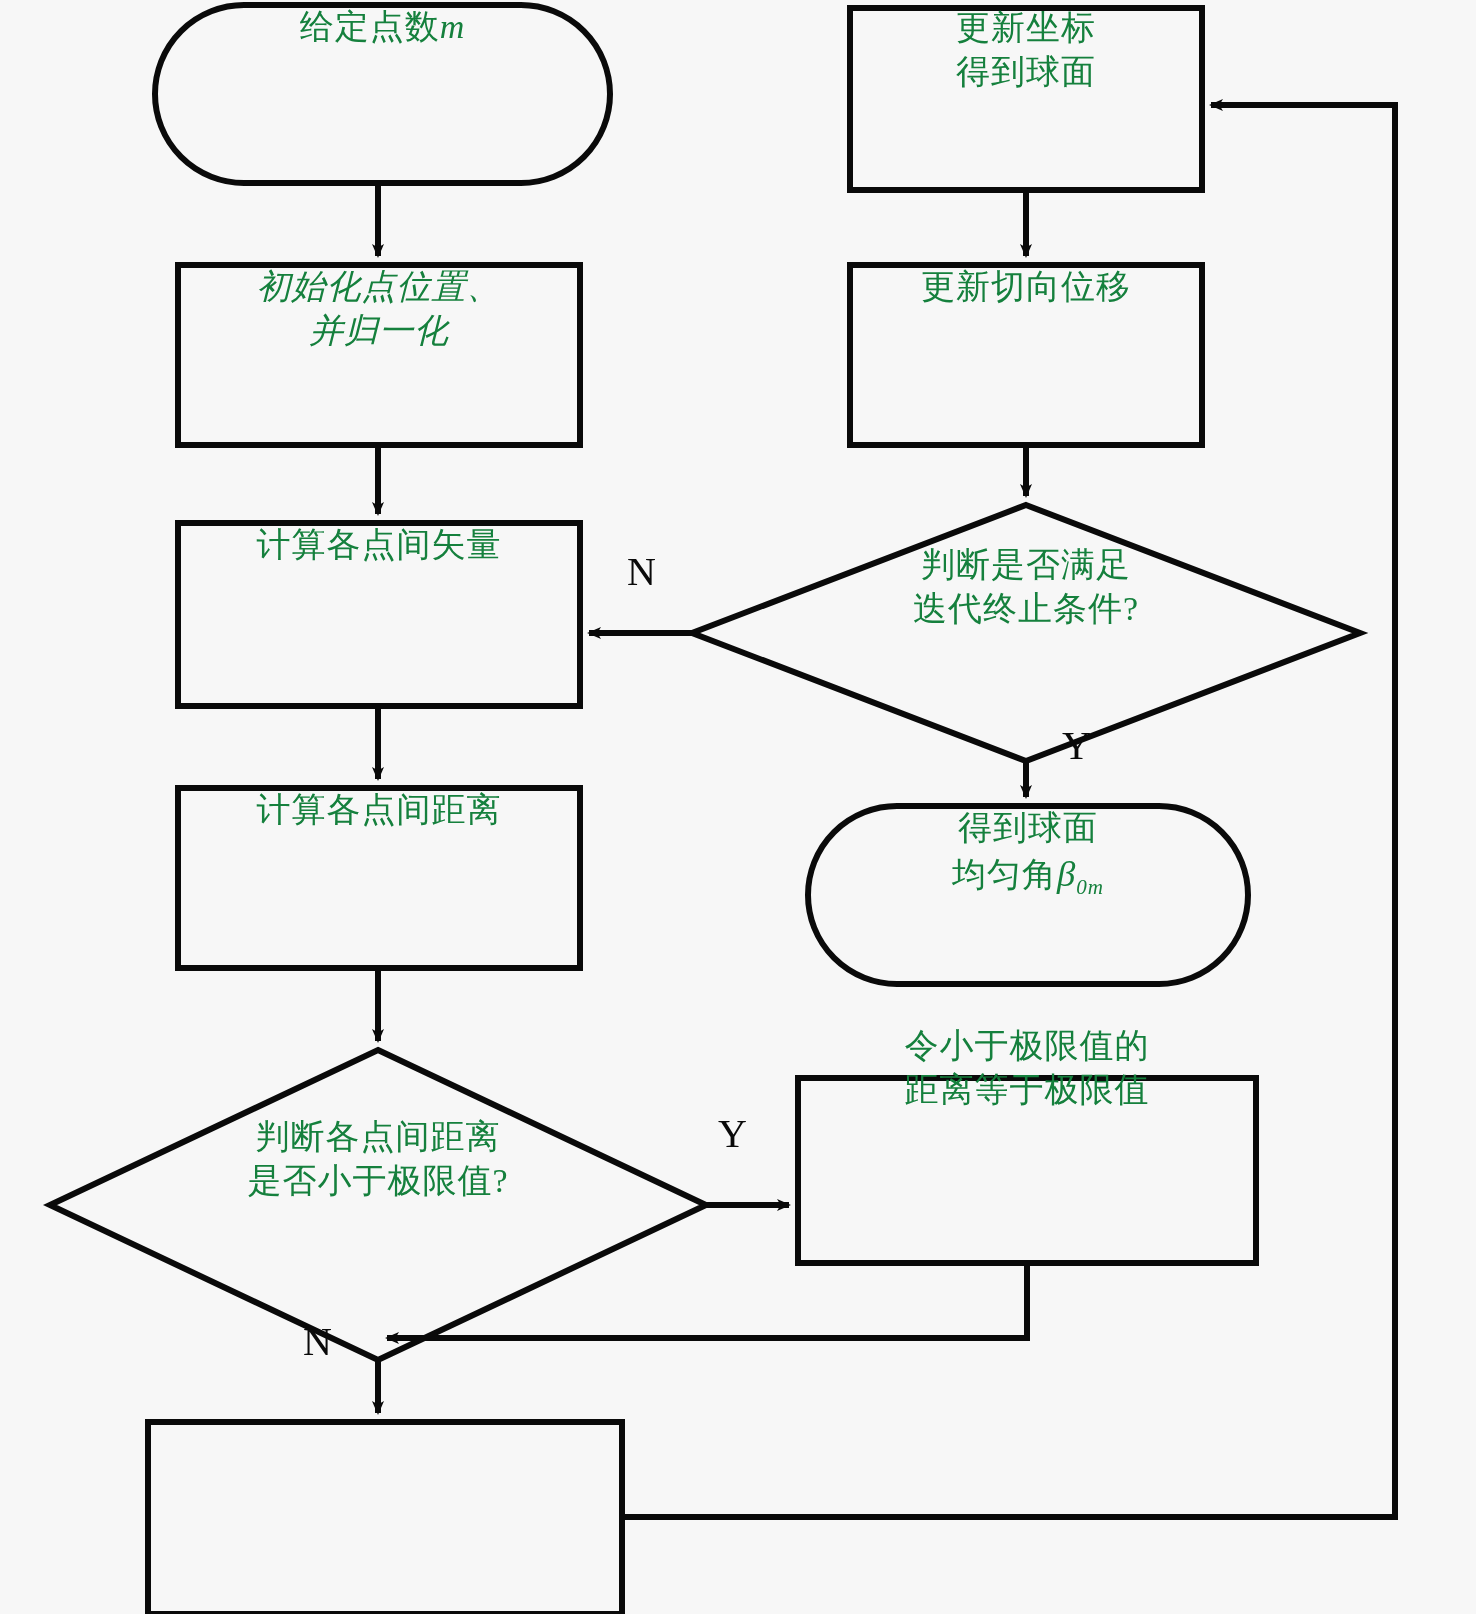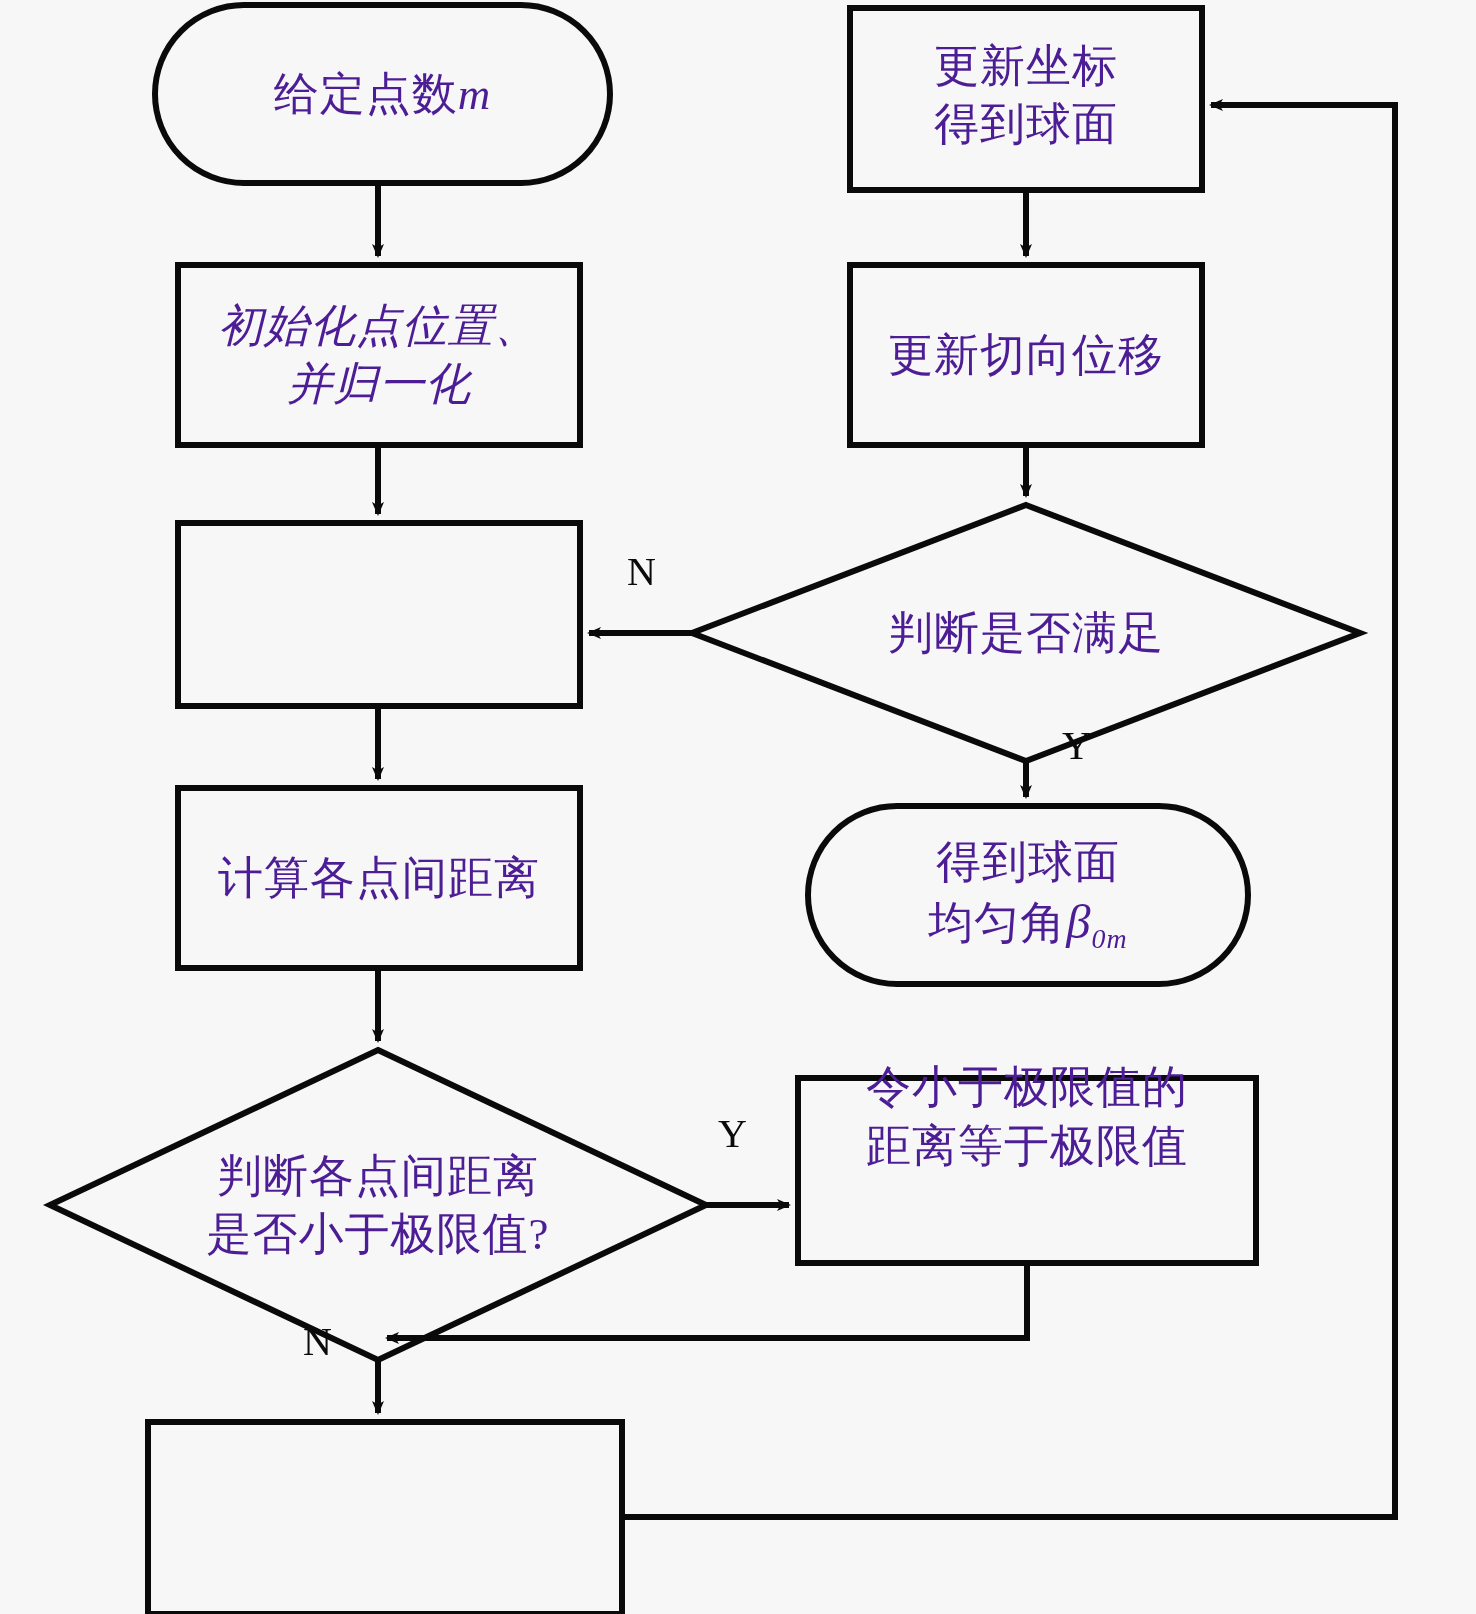--- a/index.html
+++ b/index.html
@@ -19,24 +19,24 @@
     position: absolute;
     left: 0; top: 0;
     width: 1476px;
     height: 1614px;
   }
   .node-text {
     position: absolute;
     display: flex;
     flex-direction: column;
     align-items: center;
-    justify-content: center;
+    justify-content: flex-start;
     text-align: center;
-    color: #4c1d95;
-    font-size: 45px;
+    color: #15803d;
+    font-size: 34px;
     line-height: 1.30;
     letter-spacing: 1px;
     white-space: nowrap;
     pointer-events: none;
   }
   .node-text .ln { display: block; }
   .italic-var {
     font-style: italic;
     font-family: "Liberation Serif", "DejaVu Serif", serif;
   }
@@ -125,20 +125,21 @@
   <div class="node-text" style="left:155px; top:5px; width:455px; height:178px;">
     <span class="ln"><span>给定点数<span class="italic-var">m</span></span></span>
   </div>
 
   <div class="node-text" style="left:178px; top:265px; width:402px; height:180px;font-style:italic;">
     <span class="ln">初始化点位置、</span>
     <span class="ln">并归一化</span>
   </div>
 
   <div class="node-text" style="left:178px; top:523px; width:402px; height:183px;">
+    <span class="ln">计算各点间矢量</span>
   </div>
 
   <div class="node-text" style="left:178px; top:788px; width:402px; height:180px;">
     <span class="ln">计算各点间距离</span>
   </div>
 
   <div class="node-text" style="left:118px; top:1115px; width:520px; height:180px;">
     <span class="ln">判断各点间距离</span>
     <span class="ln">是否小于极限值?</span>
   </div>
@@ -153,20 +154,21 @@
     <span class="ln">更新坐标</span>
     <span class="ln">得到球面</span>
   </div>
 
   <div class="node-text" style="left:850px; top:265px; width:352px; height:180px;">
     <span class="ln">更新切向位移</span>
   </div>
 
   <div class="node-text" style="left:766px; top:543px; width:520px; height:180px;">
     <span class="ln">判断是否满足</span>
+    <span class="ln">迭代终止条件?</span>
   </div>
 
   <div class="node-text" style="left:808px; top:806px; width:440px; height:178px;">
     <span class="ln">得到球面</span>
     <span class="ln">均匀角<span class="italic-var" style="font-size: 1.08em;">β</span><span class="sub">0m</span></span>
   </div>
 
   <div class="edge-label" style="left:627px; top:548px;">N</div>
 
   <div class="edge-label" style="left:1062px; top:722px;">Y</div>

